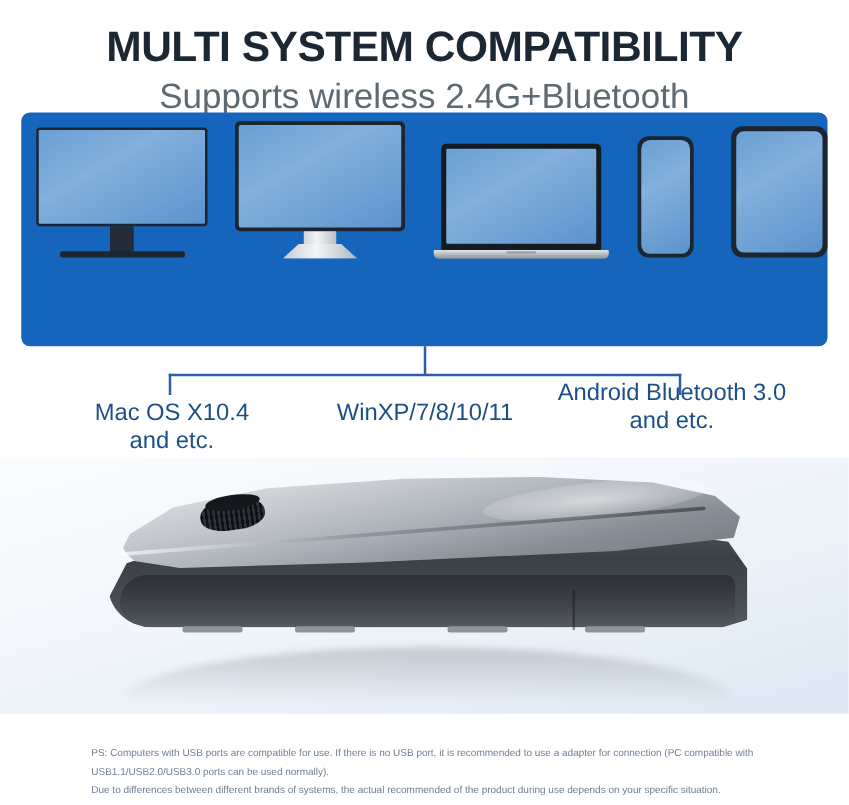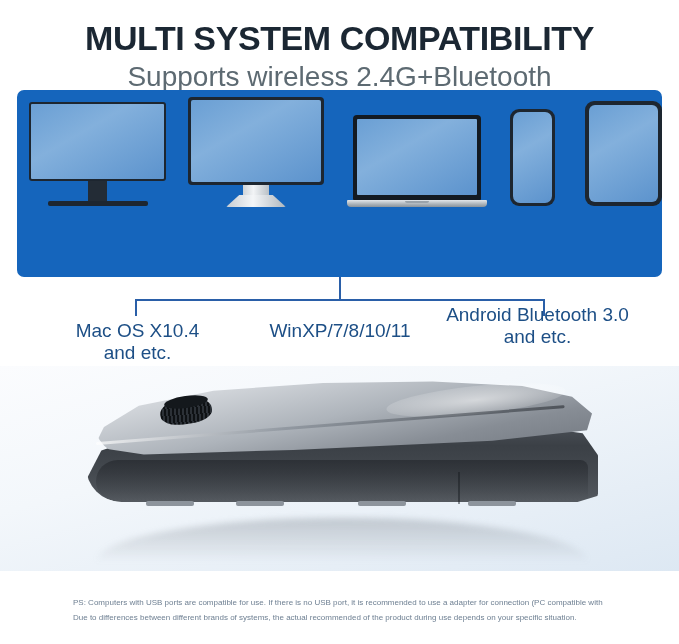--- a/index.html
+++ b/index.html
@@ -356,14 +356,15 @@
     <div class="mouse-foot" id="foot-2"></div>
     <div class="mouse-foot" id="foot-3"></div>
     <div class="mouse-foot" id="foot-4"></div>
     <div id="mouse-seam"></div>
   </div>
   <div id="mouse-reflection"></div>
 </div>
 
 <div id="footnote">
   <div class="fn-line">PS: Computers with USB ports are compatible for use. If there is no USB port, it is recommended to use a adapter for connection (PC compatible with</div>
+  <div class="fn-line">USB1.1/USB2.0/USB3.0 ports can be used normally).</div>
   <div class="fn-line">Due to differences between different brands of systems, the actual recommended of the product during use depends on your specific situation.</div>
 </div>
 
 </body></html>

